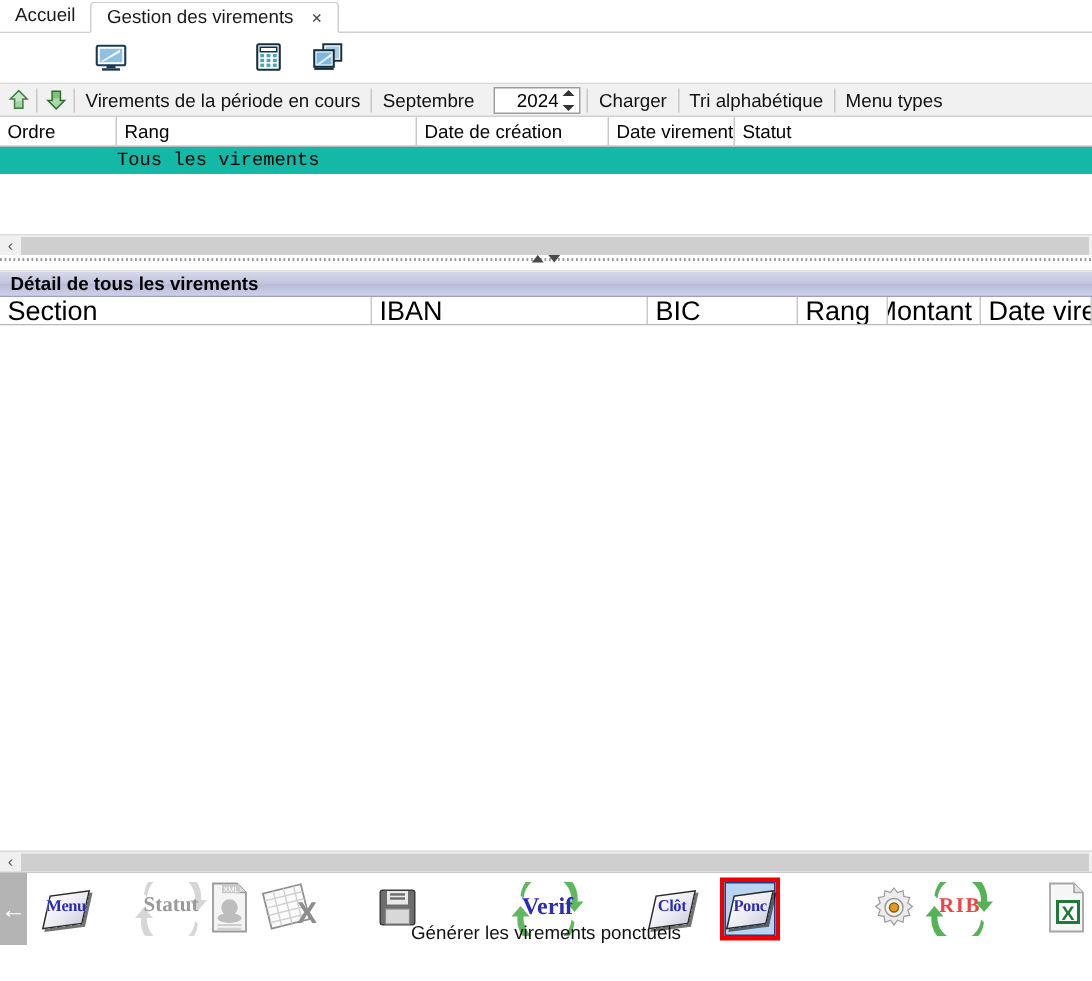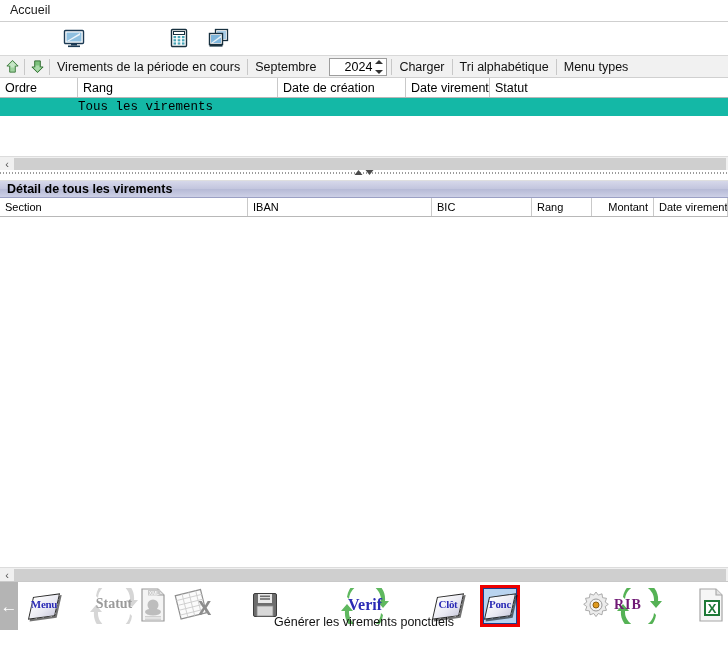--- a/index.html
+++ b/index.html
@@ -239,21 +239,21 @@
     font-weight: bold;
     color: #000;
     box-sizing: border-box;
   }
   .detail-head {
     height: 19px;
     background: #ffffff;
     border-bottom: 1px solid #b8b8b8;
     display: flex;
     box-sizing: border-box;
-    font-size: 11px;
+    font-size: 18px;
   }
   .dh-cell {
     border-right: 1px solid #c9c9c9;
     display: flex;
     align-items: center;
     padding: 0 5px;
     box-sizing: border-box;
     height: 100%;
     white-space: nowrap;
     overflow: hidden;
@@ -343,20 +343,24 @@
     text-shadow: 0 0 1px #fff;
     letter-spacing: -0.3px;
   }
 </style>
 </head>
 <body>
 
 <div class="tabbar">
   <div class="tab inactive">
     <span>Accueil</span>
+  </div>
+  <div class="tab active">
+    <span>Gestion des virements</span>
+    <span class="tab-close">×</span>
   </div>
 </div>
 
 <div class="icontoolbar">
 
   <div class="tbicon" style="left:62px;">
     <svg width="24" height="24" viewBox="0 0 24 24">
       <rect x="2.5" y="4.5" width="19" height="13" rx="1" fill="#ffffff" stroke="#1b3a54" stroke-width="1.4"></rect>
       <rect x="4.5" y="6.5" width="15" height="9" fill="#8fc0e0"></rect>
       <polygon points="5,15 18,7 18,9 7,15" fill="#ffffff" opacity="0.85"></polygon>
@@ -591,21 +595,21 @@
       </svg>
     </span>
   </div>
 
   <div class="bbtn" style="left:614px;width:52px;">
     <span style="position:relative;width:52px;height:36px;display:block;">
       <svg width="52" height="36" viewBox="0 0 52 36" style="position:absolute;left:0;top:0;">
         <path d="M11 11 A11 11 0 0 1 40 13 L36 13 L42 20 L48 13 L44 13 A16 16 0 0 0 9 9 Z" fill="#55b255"></path>
         <path d="M40 25 A11 11 0 0 1 11 23 L15 23 L9 16 L3 23 L7 23 A16 16 0 0 0 42 27 Z" fill="#55b255"></path>
       </svg>
-      <span style="position:absolute;left:0;top:9px;width:52px;font-family:'Liberation Serif',serif;font-weight:bold;font-size:14px;color:#701a75;letter-spacing:1px;">RIB</span>
+      <span style="position:absolute;left:0;top:9px;width:52px;text-align:center;font-family:'Liberation Serif',serif;font-weight:bold;font-size:14px;color:#ef4444;letter-spacing:1px;">RIB</span>
     </span>
   </div>
 
   <div class="bbtn" style="left:696px;width:30px;">
     <span>
       <svg width="28" height="34" viewBox="0 0 28 34">
         <path d="M3 1 H19 L25 7 V33 H3 Z" fill="#f6f6f6" stroke="#a6a6a6" stroke-width="1.2"></path>
         <path d="M19 1 L19 7 L25 7" fill="#e4e4e4" stroke="#a6a6a6" stroke-width="1.1"></path>
         <rect x="8" y="13" width="14" height="14" fill="#ffffff" stroke="#1e7a37" stroke-width="2"></rect>
         <text x="15" y="25" font-size="13" font-weight="bold" fill="#1e7a37" text-anchor="middle" font-family="Liberation Sans, sans-serif">X</text>

